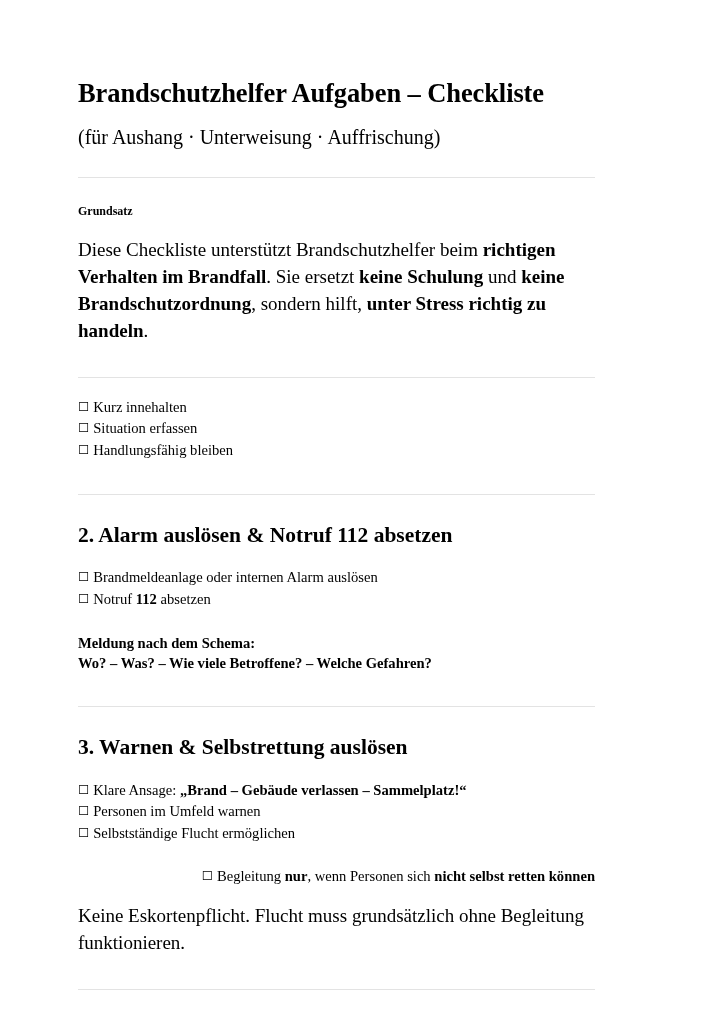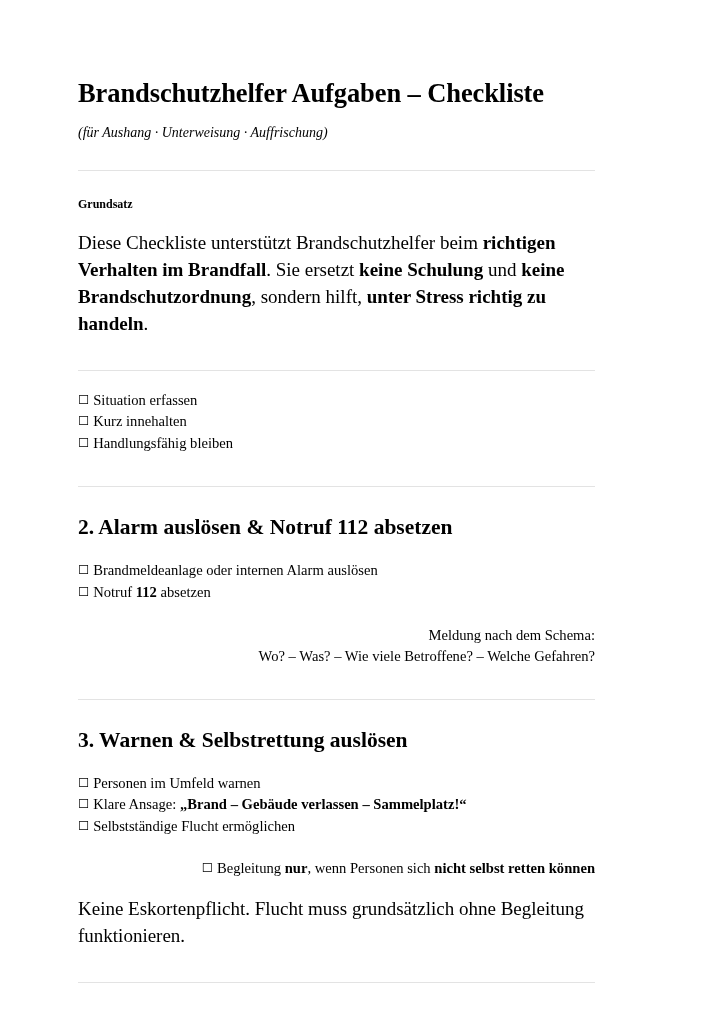--- a/index.html
+++ b/index.html
@@ -23,22 +23,21 @@
     background: #ffffff;
   }
   .doc-title {
     font-size: 26.5px;
     font-weight: bold;
     line-height: 1.15;
     letter-spacing: -0.1px;
     margin: 0 0 17px 0;
   }
   .doc-subtitle {
-    font-size: 14px;
-    font-style: italic;
+    font-size: 20px;
     line-height: 1.2;
     margin: 0;
   }
   .rule {
     border: 0;
     border-top: 1px solid #e3e3e3;
     margin: 0;
     height: 0;
     width: 100%;
   }
@@ -83,23 +82,22 @@
     font-size: 12.5px;
     line-height: 1;
     margin-right: 4px;
     position: relative;
     top: -1px;
   }
   strong { font-weight: bold; }
   .note {
     font-size: 14.6px;
     line-height: 1.42;
-    font-weight: normal;
+    font-weight: bold;
     margin: 22px 0 0 0;
-    text-align: right;
   }
   .note div { white-space: nowrap; }
 </style>
 </head>
 <body>
 
 <div class="page">
 
   <h1 class="doc-title">Brandschutzhelfer Aufgaben – Checkliste</h1>
   <p class="doc-subtitle">(für Aushang · Unterweisung · Auffrischung)</p>
@@ -108,22 +106,22 @@
 
   <section class="section">
     <h2 class="h-grundsatz">Grundsatz</h2>
     <p class="body"><span>Diese Checkliste unterstützt Brandschutzhelfer beim </span><strong>richtigen Verhalten im Brandfall</strong><span>. Sie ersetzt </span><strong>keine Schulung</strong><span> und </span><strong>keine Brandschutzordnung</strong><span>, sondern hilft, </span><strong>unter Stress richtig zu handeln</strong><span>.</span></p>
   </section>
 
   <hr class="rule rule-t2">
 
   <section class="section">
     <ul class="checklist">
+      <li><span class="cb">☐</span><span>Kurz innehalten</span></li>
       <li><span class="cb">☐</span><span>Situation erfassen</span></li>
-      <li><span class="cb">☐</span><span>Kurz innehalten</span></li>
       <li><span class="cb">☐</span><span>Handlungsfähig bleiben</span></li>
     </ul>
   </section>
 
   <hr class="rule rule-t2">
 
   <section class="section">
     <h2 class="h-num">2. Alarm auslösen &amp; Notruf 112 absetzen</h2>
     <ul class="checklist">
       <li><span class="cb">☐</span><span>Brandmeldeanlage oder internen Alarm auslösen</span></li>
@@ -133,22 +131,22 @@
       <div>Meldung nach dem Schema:</div>
       <div>Wo? – Was? – Wie viele Betroffene? – Welche Gefahren?</div>
     </div>
   </section>
 
   <hr class="rule rule-t2">
 
   <section class="section">
     <h2 class="h-num">3. Warnen &amp; Selbstrettung auslösen</h2>
     <ul class="checklist">
+      <li><span class="cb">☐</span><span>Klare Ansage: </span><strong>„Brand – Gebäude verlassen – Sammelplatz!“</strong></li>
       <li><span class="cb">☐</span><span>Personen im Umfeld warnen</span></li>
-      <li><span class="cb">☐</span><span>Klare Ansage: </span><strong>„Brand – Gebäude verlassen – Sammelplatz!“</strong></li>
       <li><span class="cb">☐</span><span>Selbstständige Flucht ermöglichen</span></li>
     </ul>
     <ul class="checklist single">
       <li><span class="cb">☐</span><span>Begleitung </span><strong>nur</strong><span>, wenn Personen sich </span><strong>nicht selbst retten können</strong></li>
     </ul>
     <p class="body tight">Keine Eskortenpflicht. Flucht muss grundsätzlich ohne Begleitung funktionieren.</p>
   </section>
 
   <hr class="rule rule-t2">
 

